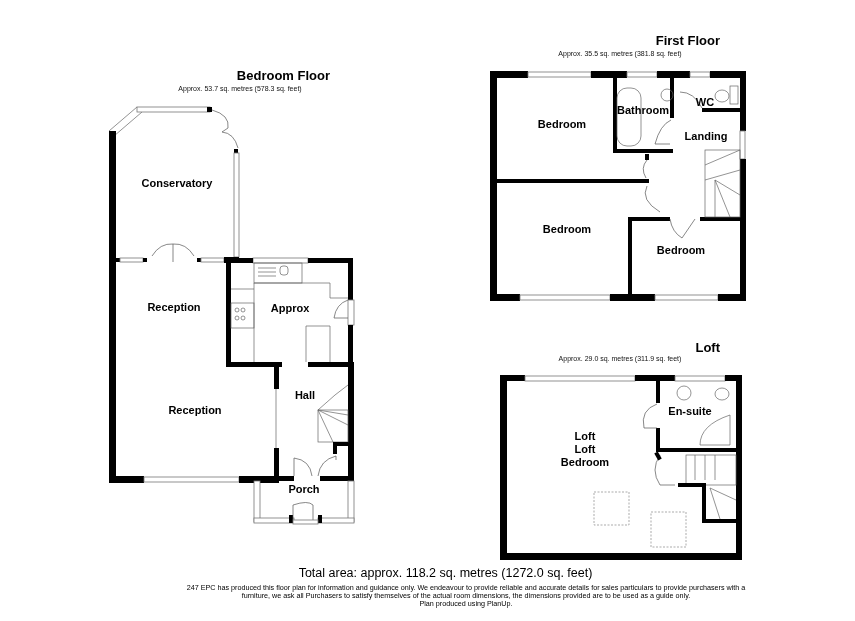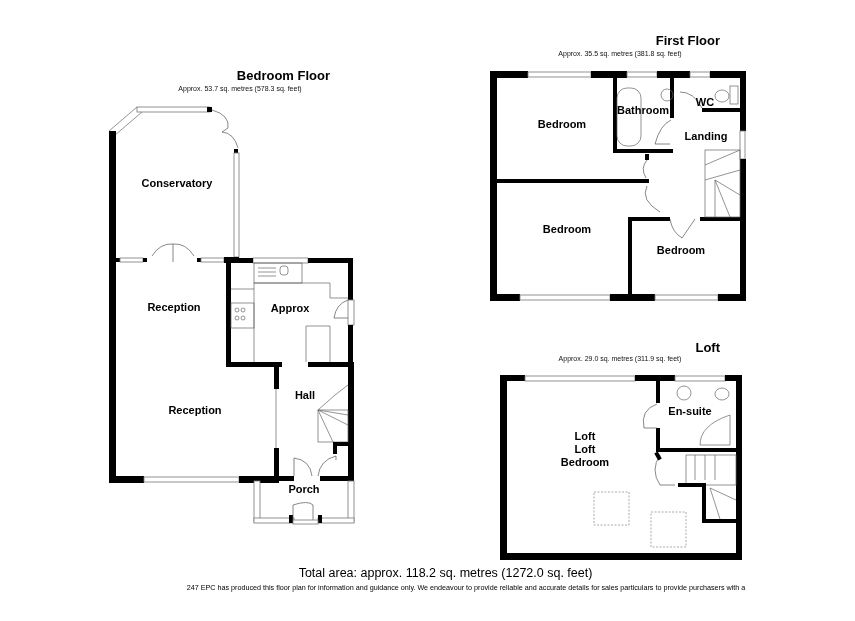--- a/index.html
+++ b/index.html
@@ -210,13 +210,15 @@
 <div class="room" style="left:550px;width:70px;top:430px;">
   <div>Loft</div>
   <div>Loft</div>
   <div>Bedroom</div>
 </div>
 <div class="room" style="left:660px;width:60px;top:405px;">En-suite</div>
 
 <div class="total">Total area: approx. 118.2 sq. metres (1272.0 sq. feet)</div>
 <div class="disclaimer">
   <div>247 EPC has produced this floor plan for information and guidance only. We endeavour to provide reliable and accurate details for sales particulars to provide purchasers with a</div>
+  <div>furniture, we ask all Purchasers to satisfy themselves of the actual room dimensions, the dimensions provided are to be used as a guide only.</div>
+  <div>Plan produced using PlanUp.</div>
 </div>
 
 </body></html>

